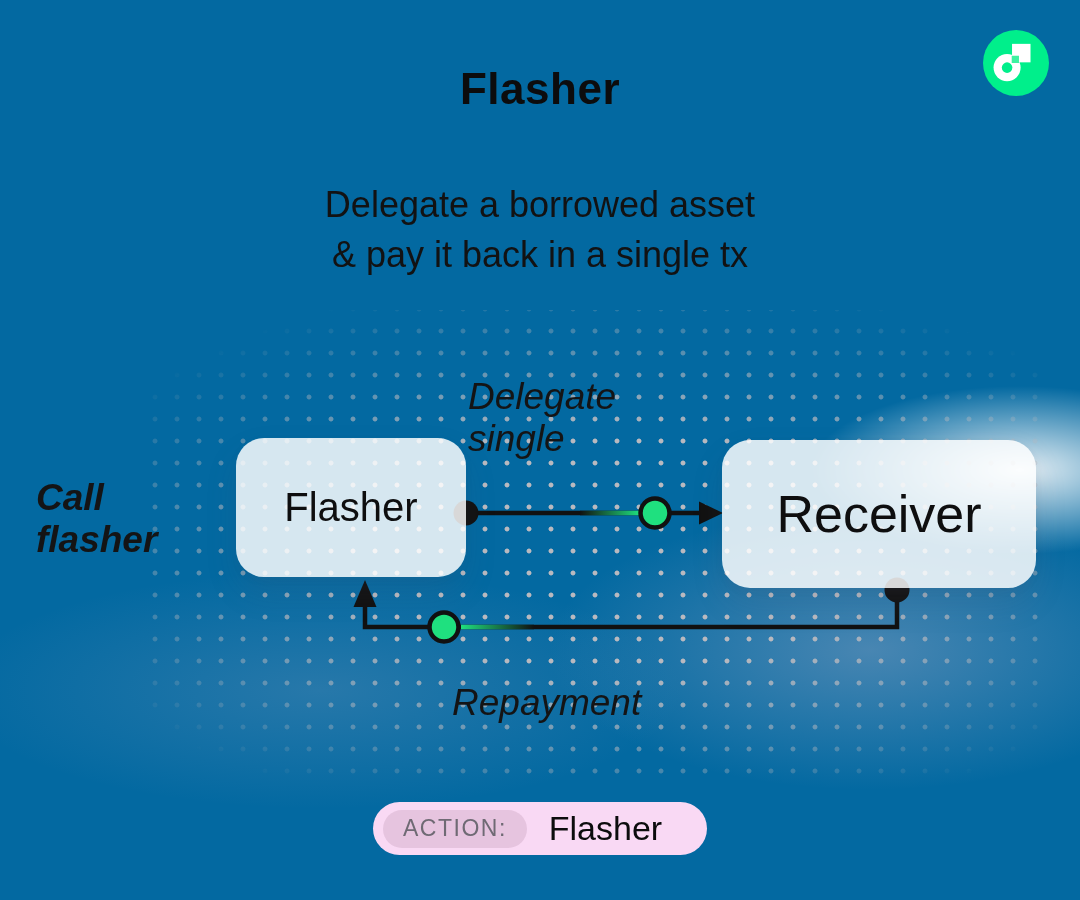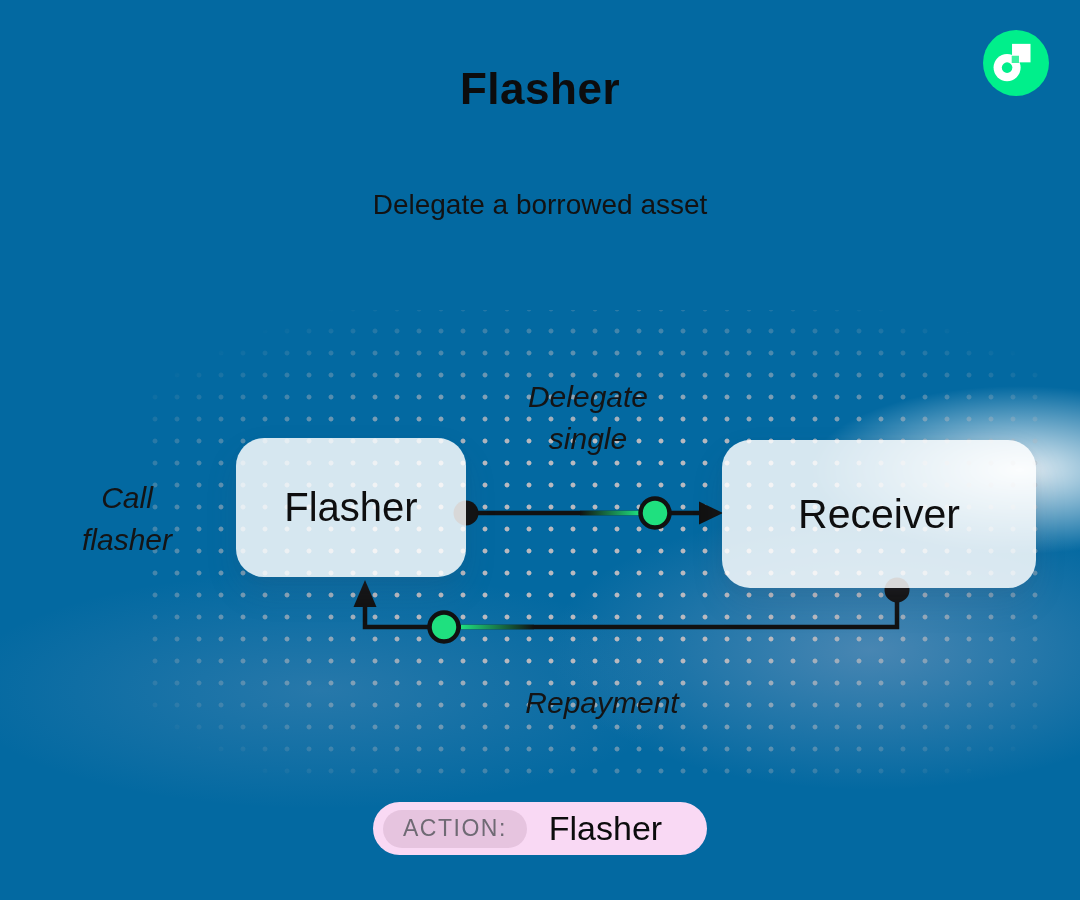--- a/index.html
+++ b/index.html
@@ -29,44 +29,44 @@
     mask-image: radial-gradient(ellipse 64% 60% at 52% 52%, #000 42%, transparent 100%);
   }
 
   .title {
     position:absolute; top:64px; left:0; width:100%;
     text-align:center; font-size:44px; font-weight:700; letter-spacing:0.5px; color:#0c0c0d;
   }
 
   .subtitle {
     position:absolute; top:180px; left:0; width:100%;
-    text-align:center; font-size:28px; line-height:50px; color:#121213;
+    text-align:center; font-size:36px; line-height:50px; color:#121213;
   }
 
   .logo { position:absolute; top:30px; left:983px; width:66px; height:66px; }
 
   .svg-layer { position:absolute; left:0; top:0; width:1080px; height:900px; }
 
   .node {
     position:absolute;
     background:rgba(255,255,255,0.84);
     border-radius:28px;
     box-shadow:0 16px 32px rgba(88,88,110,0.13), 0 3px 8px rgba(88,88,110,0.06);
     display:flex; align-items:center; justify-content:center;
     color:#0e0e0f;
   }
   .node-flasher  { left:236px; top:438px; width:230px; height:139px; font-size:40px; }
-  .node-receiver { left:722px; top:440px; width:314px; height:148px; font-size:41px;
+  .node-receiver { left:722px; top:440px; width:314px; height:148px; font-size:52px;
                    line-height:52px; text-align:right; }
 
   .edge-label {
-    position:absolute; font-style:italic; font-size:30px; line-height:42px;
-    text-align:center; color:#141415;
+    position:absolute; font-style:italic; font-size:37px; line-height:42px;
+    text-align:left; color:#141415;
   }
-  .label-call      { left:29px;  top:477px; width:196px; }
+  .label-call      { left:36px;  top:477px; width:196px;font-weight:bold; }
   .label-delegate  { left:468px; top:376px; width:240px; }
   .label-repayment { left:452px; top:642px; width:300px;margin-top:40px; }
 
   .badge {
     position:absolute; left:373px; top:802px; width:334px; height:53px;
     border-radius:27px; background:#f9d9f4;
     display:flex; align-items:center;
   }
   .chip {
     margin-left:10px; height:38px; padding:0 20px; border-radius:19px;
@@ -80,20 +80,21 @@
 
 <div class="canvas">
 
   <div class="tint"></div>
   <div class="dots"></div>
 
   <div class="title">Flasher</div>
 
   <div class="subtitle">
     <span>Delegate a borrowed asset</span><br>
+    <span>&amp; pay it back in a single tx</span>
   </div>
 
   <svg class="logo" viewBox="0 0 100 100" aria-hidden="true">
     <circle cx="50" cy="50" r="50" fill="#00ef8b"></circle>
     <rect x="44" y="21" width="28" height="28" fill="#ffffff"></rect>
     <circle cx="36.5" cy="57" r="20.5" fill="#ffffff"></circle>
     <circle cx="36.5" cy="57" r="8" fill="#00ef8b"></circle>
     <rect x="43.5" y="39" width="11" height="11" fill="#3df2a1"></rect>
   </svg>
 

